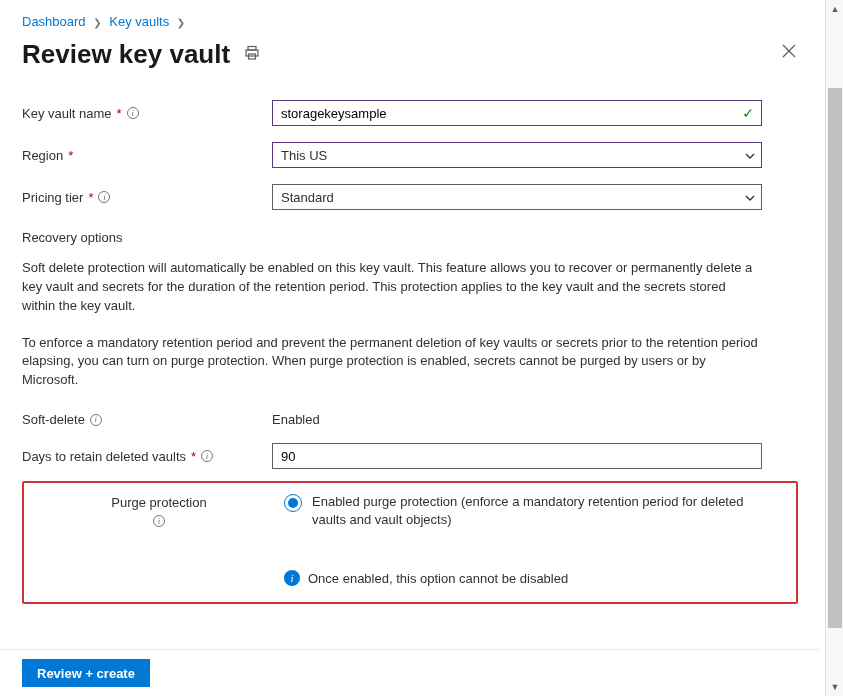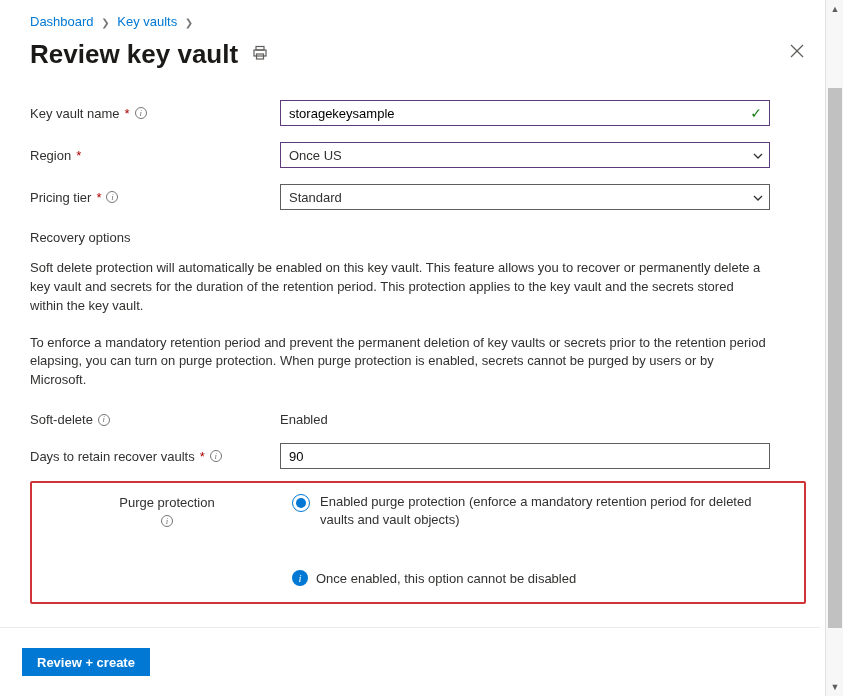--- a/index.html
+++ b/index.html
@@ -20,21 +20,20 @@
       position: relative;
       width: 100%;
       height: 100%;
     }
     .content-wrap {
       width: 820px;
       height: 696px;
       overflow-y: auto;
       padding: 14px 22px 0 22px;
       position: relative;
-      margin-left: 8px;
     }
     
     .breadcrumb {
       font-size: 13px;
       color: #0078d4;
       margin-bottom: 10px;
     }
     .breadcrumb a {
       color: #0078d4;
       text-decoration: none;
@@ -232,21 +231,21 @@
       justify-content: center;
       line-height: 1;
     }
     
     .footer {
       position: absolute;
       left: 0;
       bottom: 0;
       width: 820px;
       border-top: 1px solid #edebe9;
-      padding: 20px 22px;
+      padding: 9px 22px;
       display: flex;
       gap: 48px;
       background: #fff;
     }
     .btn {
       height: 28px;
       padding: 0 14px;
       font-size: 13px;
       border: 1px solid #8a8886;
       background: #fff;
@@ -348,21 +347,21 @@
     </div>
 
     <div class="form-row">
       <div class="form-label">
         <span>Region</span>
         <span class="req">*</span>
       </div>
       <div class="control-col">
         <div class="select-ctrl">
           <div class="select-box purple">
-              <span>Once US</span>
+              <span>This US</span>
             </div>
           <span class="chevron">
             <svg viewBox="0 0 12 12" fill="none" stroke="#323130" stroke-width="1.3">
                 <polyline points="2,4 6,8 10,4"></polyline>
               </svg>
           </span>
         </div>
       </div>
     </div>
 
@@ -395,21 +394,21 @@
         <span>Soft-delete</span>
         <span class="info-icon">i</span>
       </div>
       <div class="control-col">
         <span class="static-value">Enabled</span>
       </div>
     </div>
 
     <div class="form-row">
       <div class="form-label">
-        <span>Days to retain recover vaults</span>
+        <span>Days to retain deleted vaults</span>
         <span class="req">*</span>
         <span class="info-icon">i</span>
       </div>
       <div class="control-col">
         <input type="text" class="text-input" value="90" style="">
       </div>
     </div>
 
     <div class="purge-box">
       <div class="form-row">

